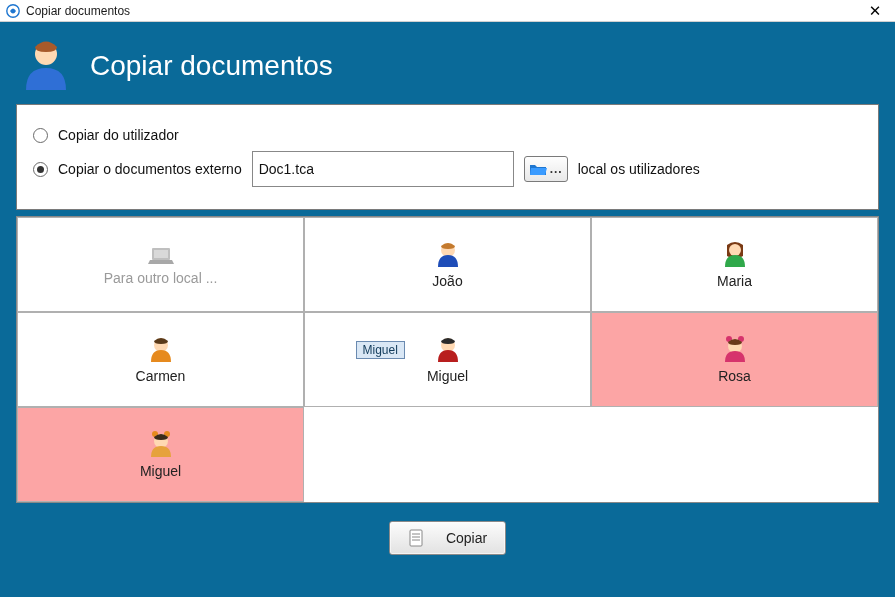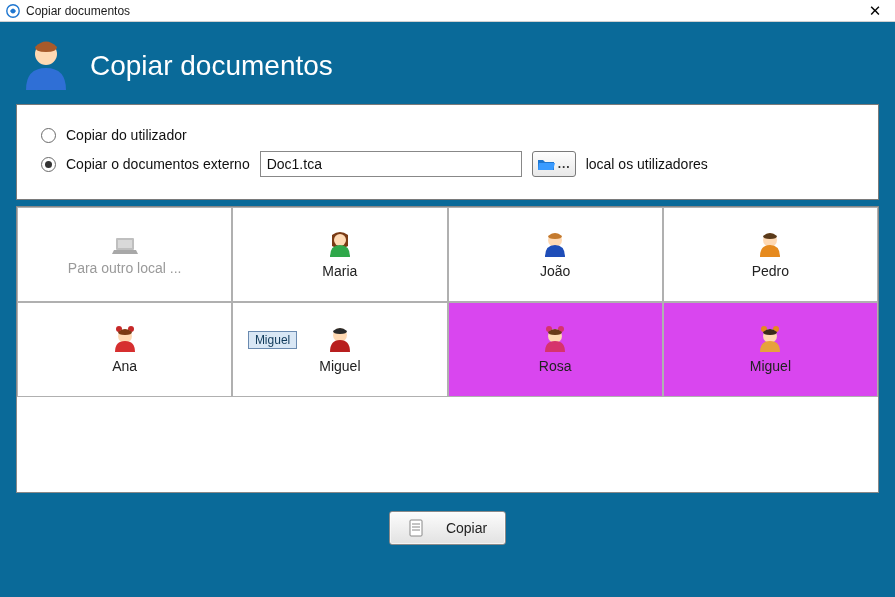--- a/index.html
+++ b/index.html
@@ -6,31 +6,31 @@
   html, body { margin:0; padding:0; width:895px; height:597px; font-family: "Segoe UI", Tahoma, sans-serif; font-size:13px; background:#fff; overflow:hidden; }
   .titlebar { height:22px; background:#fff; border-bottom:1px solid #d0d0d0; display:flex; align-items:center; padding:0 6px; }
   .titlebar .app-icon { width:14px; height:14px; margin-right:6px; }
   .titlebar .title { flex:1; font-size:12px; color:#1a1a1a; }
   .titlebar .close { width:28px; text-align:center; font-size:15px; cursor:pointer; }
   .content { background:#0a6a99; width:895px; height:575px; padding:16px 16px 8px 16px; }
   .header { display:flex; align-items:center; gap:18px; padding:0 4px 10px 4px; }
   .header-title { color:#fff; font-size:28px; font-weight:400; }
   .panel { background:#fff; border:1px solid #7a7a7a; }
   .options-panel { padding:14px 16px 14px 16px; }
-  .opt-row { display:flex; align-items:center; gap:10px; margin:8px 8px; }
+  .opt-row { display:flex; align-items:center; gap:10px; margin:8px 0; }
   .radio { width:15px; height:15px; border:1px solid #6a6a6a; border-radius:50%; display:inline-flex; align-items:center; justify-content:center; cursor:pointer; }
   .radio .dot { width:7px; height:7px; background:#333; border-radius:50%; }
   .opt-label { font-size:14px; color:#111; }
-  .file-input { border:1px solid #888; height:26px; width:262px; padding:2px 6px; font-size:14px; color:#111; background:#fff; }
+  .file-input { border:1px solid #888; height:36px; width:262px; padding:2px 6px; font-size:14px; color:#111; background:#fff; }
   .browse-btn { height:26px; width:44px; border:1px solid #7a7a7a; background:linear-gradient(#fefefe,#e8e8e8); border-radius:3px; display:inline-flex; align-items:center; justify-content:center; gap:3px; cursor:pointer; }
   .ellipsis { font-size:12px; color:#333; font-weight:bold; letter-spacing:1px; }
   .suffix-label { font-size:14px; color:#111; }
-  .grid-panel { margin-top:6px; display:grid; grid-template-columns: repeat(4, 1fr); grid-template-rows: repeat(3, 95px); background:#fff; border:1px solid #888; }
+  .grid-panel { margin-top:6px; display:grid; grid-template-columns: repeat(3, 1fr); grid-template-rows: repeat(3, 95px); background:#fff; border:1px solid #888; }
   .cell { border:1px solid #b0b0b0; display:flex; flex-direction:column; align-items:center; justify-content:center; gap:4px; cursor:pointer; position:relative; background:#fff; }
-  .cell.selected { background:#d946ef;text-align:center; }
+  .cell.selected { background:#fca5a5;text-align:center; }
   .cell .label { font-size:14px; color:#222; }
   .cell.disabled .label { color:#9a9a9a; }
   .tooltip { position:absolute; top:28px; left:50%; transform:translateX(-92px); background:#d9e7f5; border:1px solid #6a8ab0; padding:1px 6px; font-size:12px; color:#103a5a; }
   .footer { display:flex; justify-content:center; padding:18px 0 0 0; }
   .action-btn { height:34px; padding:0 18px; border:1px solid #8a8a8a; background:linear-gradient(#fcfcfc,#e2e2e2); border-radius:3px; display:inline-flex; align-items:center; gap:22px; font-size:14px; color:#222; cursor:pointer; box-shadow:0 0 0 1px rgba(255,255,255,0.6) inset; }
 </style>
 </head>
 <body>
 
 <svg width="0" height="0" style="position:absolute">
@@ -151,42 +151,36 @@
   <div class="grid-panel">
 
     <div class="cell disabled">
       <svg width="30" height="22" viewBox="0 0 30 22">
           <use href="#laptop-icon"></use>
         </svg>
       <span class="label">Para outro local ...</span>
     </div>
     <div class="cell">
       <svg width="28" height="28" viewBox="0 0 28 28">
+          <use href="#avatar-boy-blue"></use>
+        </svg>
+      <span class="label">João</span>
+    </div>
+    <div class="cell">
+      <svg width="28" height="28" viewBox="0 0 28 28">
           <use href="#avatar-woman-green"></use>
         </svg>
       <span class="label">Maria</span>
     </div>
-    <div class="cell">
-      <svg width="28" height="28" viewBox="0 0 28 28">
-          <use href="#avatar-boy-blue"></use>
-        </svg>
-      <span class="label">João</span>
-    </div>
 
     <div class="cell">
       <svg width="28" height="28" viewBox="0 0 28 28">
           <use href="#avatar-boy-orange"></use>
         </svg>
-      <span class="label">Pedro</span>
-    </div>
-    <div class="cell">
-      <svg width="28" height="28" viewBox="0 0 28 28">
-          <use href="#avatar-girl-red"></use>
-        </svg>
-      <span class="label">Ana</span>
+      <span class="label">Carmen</span>
     </div>
     <div class="cell">
       <span class="tooltip">Miguel</span>
       <svg width="28" height="28" viewBox="0 0 28 28">
           <use href="#avatar-boy-red"></use>
         </svg>
       <span class="label">Miguel</span>
     </div>
 
     <div class="cell selected">

